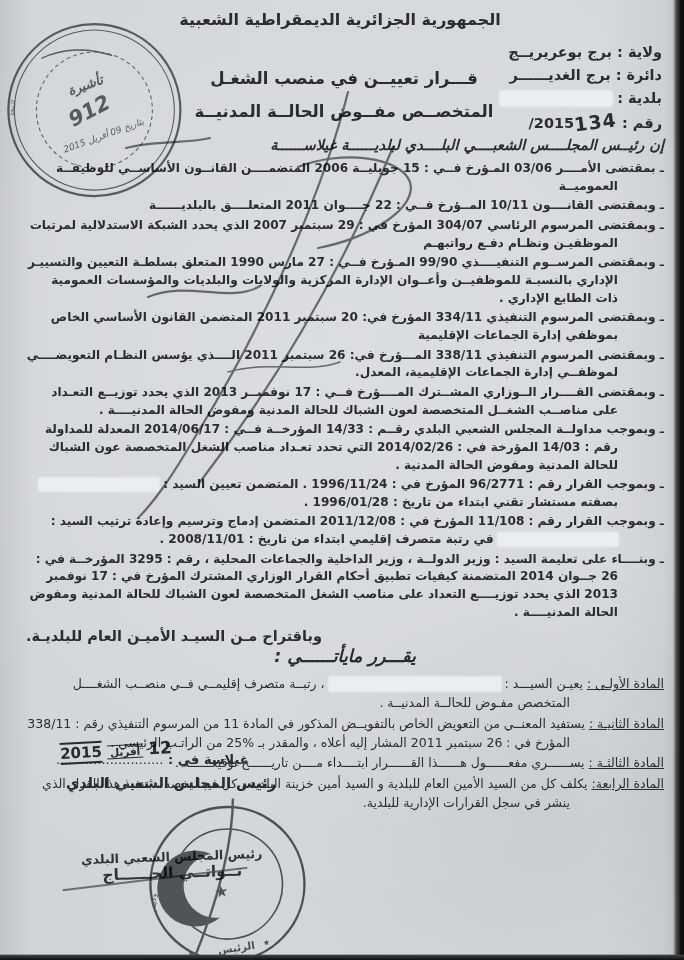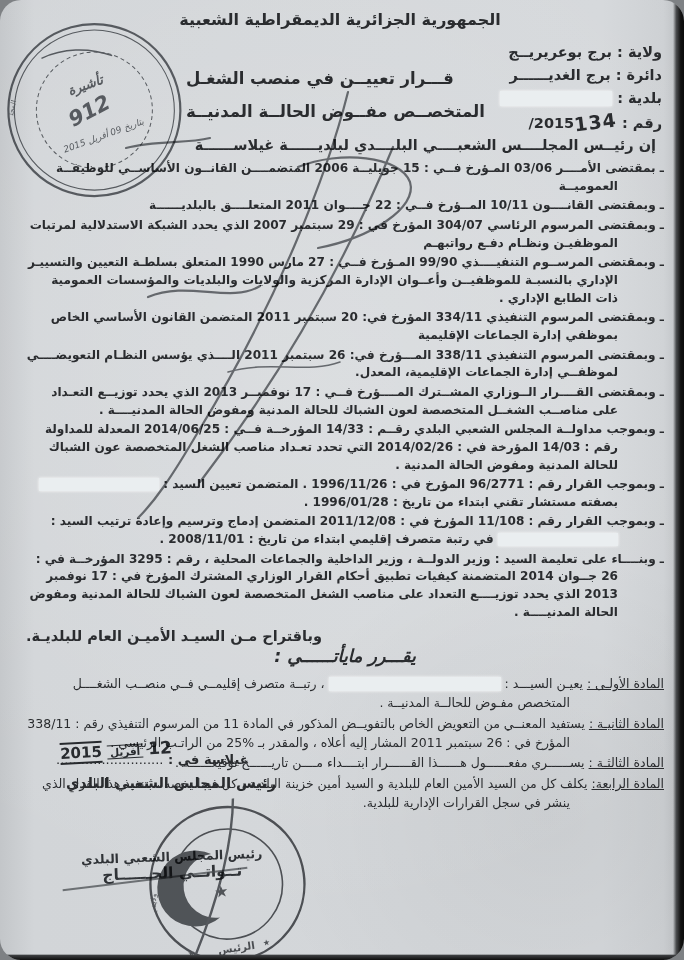--- a/index.html
+++ b/index.html
@@ -5,46 +5,45 @@
   html,body{margin:0;padding:0;background:#7e8184;}
   .page{
     position:relative;width:684px;height:960px;overflow:hidden;
     direction:rtl;color:#2a2c2f;
     font-family:"DejaVu Sans","Liberation Sans",sans-serif;
     background:
       radial-gradient(130% 95% at 45% 38%, rgba(255,255,255,.18), rgba(0,0,0,0) 62%),
       radial-gradient(60% 40% at 80% 85%, rgba(0,0,0,.05), rgba(0,0,0,0) 70%),
       linear-gradient(90deg,#c3c6c9 0,#d2d5d8 5%,#d5d8db 88%,#cdd0d3 97%,#b7babd 100%),
       #d2d5d8;
-    border-radius: 21px;
   }
   .edge-right{position:absolute;top:0;right:0;width:11px;height:100%;
     background:linear-gradient(90deg,rgba(120,124,128,0),#4a4c4e 30%,#121212 70%,#0a0a0a);}
   .edge-bottom{position:absolute;left:0;bottom:0;width:100%;height:6px;
     background:linear-gradient(0deg,#0e0e0e,#3a3c3e 75%,rgba(58,60,62,0));}
 
   .republic{position:absolute;top:10px;right:168px;width:352px;text-align:center;
     font-size:16px;font-weight:bold;letter-spacing:.2px;}
 
   .meta{position:absolute;top:41px;right:22px;width:210px;font-size:14.5px;
     font-weight:bold;line-height:23px;}
   .meta-row{white-space:nowrap;}
   .redact{display:inline-block;background:#eaeef0;height:15px;vertical-align:-3px;
     box-shadow:0 0 3px rgba(255,255,255,.9);}
   .redact-commune{width:112px;}
   .redact-name{width:120px;height:13px;}
   .redact-article{width:172px;height:14px;}
   .num-hand{display:inline-block;font-size:19px;font-weight:900;
     transform:rotate(-7deg) translateY(1px);letter-spacing:1px;}
 
-  .doc-title{position:absolute;top:62px;right:182px;width:316px;text-align:left;
+  .doc-title{position:absolute;top:62px;right:182px;width:316px;text-align:center;
     font-size:16.5px;font-weight:bold;line-height:33px;}
 
   .body-flow{position:absolute;top:137px;right:20px;left:26px;}
-  .opening{font-size:14.5px;font-weight:bold;margin:0 8px 7px 0;}
+  .opening{font-size:14.5px;font-weight:bold;margin:0 0 7px 0;font-style:italic;}
   .clause{font-size:12.1px;font-weight:bold;line-height:1.46;margin:0 0 2px;
     padding-right:46px;text-indent:-46px;}
   .proposal{text-align:left;font-size:14.5px;font-weight:bold;margin:7px 0 2px;}
   .decides{text-align:center;font-size:17.5px;font-weight:bold;margin:2px 0 9px;font-style:italic;}
   .article{font-size:12.5px;font-weight:normal;line-height:1.5;margin:0 0 2px;
     padding-right:94px;text-indent:-94px;}
   .art-label{text-decoration:underline;}
 
   .footer{position:absolute;left:56px;top:752px;width:230px;}
   .place-line{font-size:13px;font-weight:bold;white-space:nowrap;text-align:left;
@@ -98,23 +97,23 @@
   <div class="body-flow">
     <p class="opening">إن رئيــس المجلــــس الشعبــــي البلــــدي لبلديــــــة غيلاســــــة</p>
 
     <p class="clause">ـ بمقتضى الأمــــر 03/06 المـؤرخ فــي : 15 جويليــة 2006 المتضمــــن القانــون الأساســي للوظيفــة العموميــة</p>
     <p class="clause">ـ وبمقتضى القانــــون 10/11 المــؤرخ فــي : 22 جــــوان 2011 المتعلــــق بالبلديــــــة</p>
     <p class="clause">ـ وبمقتضى المرسوم الرئاسي 304/07 المؤرخ في : 29 سبتمبر 2007 الذي يحدد الشبكة الاستدلالية لمرتبات الموظفيـن ونظـام دفـع رواتبهـم</p>
     <p class="clause">ـ وبمقتضى المرســوم التنفيــــذي 99/90 المـؤرخ فــي : 27 مارس 1990 المتعلق بسلطـة التعيين والتسييـر الإداري بالنسبـة للموظفيــن وأعــوان الإدارة المركزية والولايات والبلديات والمؤسسات العمومية ذات الطابع الإداري .</p>
     <p class="clause">ـ وبمقتضى المرسوم التنفيذي 334/11 المؤرخ في: 20 سبتمبر 2011 المتضمن القانون الأساسي الخاص بموظفي إدارة الجماعات الإقليمية</p>
     <p class="clause">ـ وبمقتضى المرسوم التنفيذي 338/11 المـــؤرخ في: 26 سبتمبر 2011 الــــذي يؤسس النظـام التعويضــــي لموظفــي إدارة الجماعات الإقليمية، المعدل.</p>
     <p class="clause">ـ وبمقتضى القــــرار الــوزاري المشــترك المــــؤرخ فــي : 17 نوفمبــر 2013 الذي يحدد توزيــع التعـداد على مناصــب الشغــل المتخصصة لعون الشباك للحالة المدنية ومفوض الحالة المدنيــــة .</p>
-    <p class="clause">ـ وبموجب مداولــة المجلس الشعبي البلدي رقــم : 14/33 المؤرخــة فــي : 2014/06/25 المعدلة للمداولة رقم : 14/03 المؤرخة في : 2014/02/26 التي تحدد تعـداد مناصب الشغل المتخصصة عون الشباك للحالة المدنية ومفوض الحالة المدنية .</p>
+    <p class="clause">ـ وبموجب مداولــة المجلس الشعبي البلدي رقــم : 14/33 المؤرخــة فــي : 2014/06/17 المعدلة للمداولة رقم : 14/03 المؤرخة في : 2014/02/26 التي تحدد تعـداد مناصب الشغل المتخصصة عون الشباك للحالة المدنية ومفوض الحالة المدنية .</p>
     <p class="clause">
-      <span>ـ وبموجب القرار رقم : 96/2771 المؤرخ في : 1996/11/26 . المتضمن تعيين السيد :</span>
+      <span>ـ وبموجب القرار رقم : 96/2771 المؤرخ في : 1996/11/24 . المتضمن تعيين السيد :</span>
       <span class="redact redact-name"></span>
       <span>بصفته مستشار تقني ابتداء من تاريخ : 1996/01/28 .</span>
     </p>
     <p class="clause">
       <span>ـ وبموجب القرار رقم : 11/108 المؤرخ في : 2011/12/08 المتضمن إدماج وترسيم وإعادة ترتيب السيد :</span>
       <span class="redact redact-name"></span>
       <span>في رتبة متصرف إقليمي ابتداء من تاريخ : 2008/11/01 .</span>
     </p>
     <p class="clause">ـ وبنــــاء على تعليمة السيد : وزير الدولــة ، وزير الداخلية والجماعات المحلية ، رقم : 3295 المؤرخــة في : 26 جــوان 2014 المتضمنة كيفيات تطبيق أحكام القرار الوزاري المشترك المؤرخ في : 17 نوفمبر 2013 الذي يحدد توزيــــع التعداد على مناصب الشغل المتخصصة لعون الشباك للحالة المدنية ومفوض الحالة المدنيــــة .</p>
 

